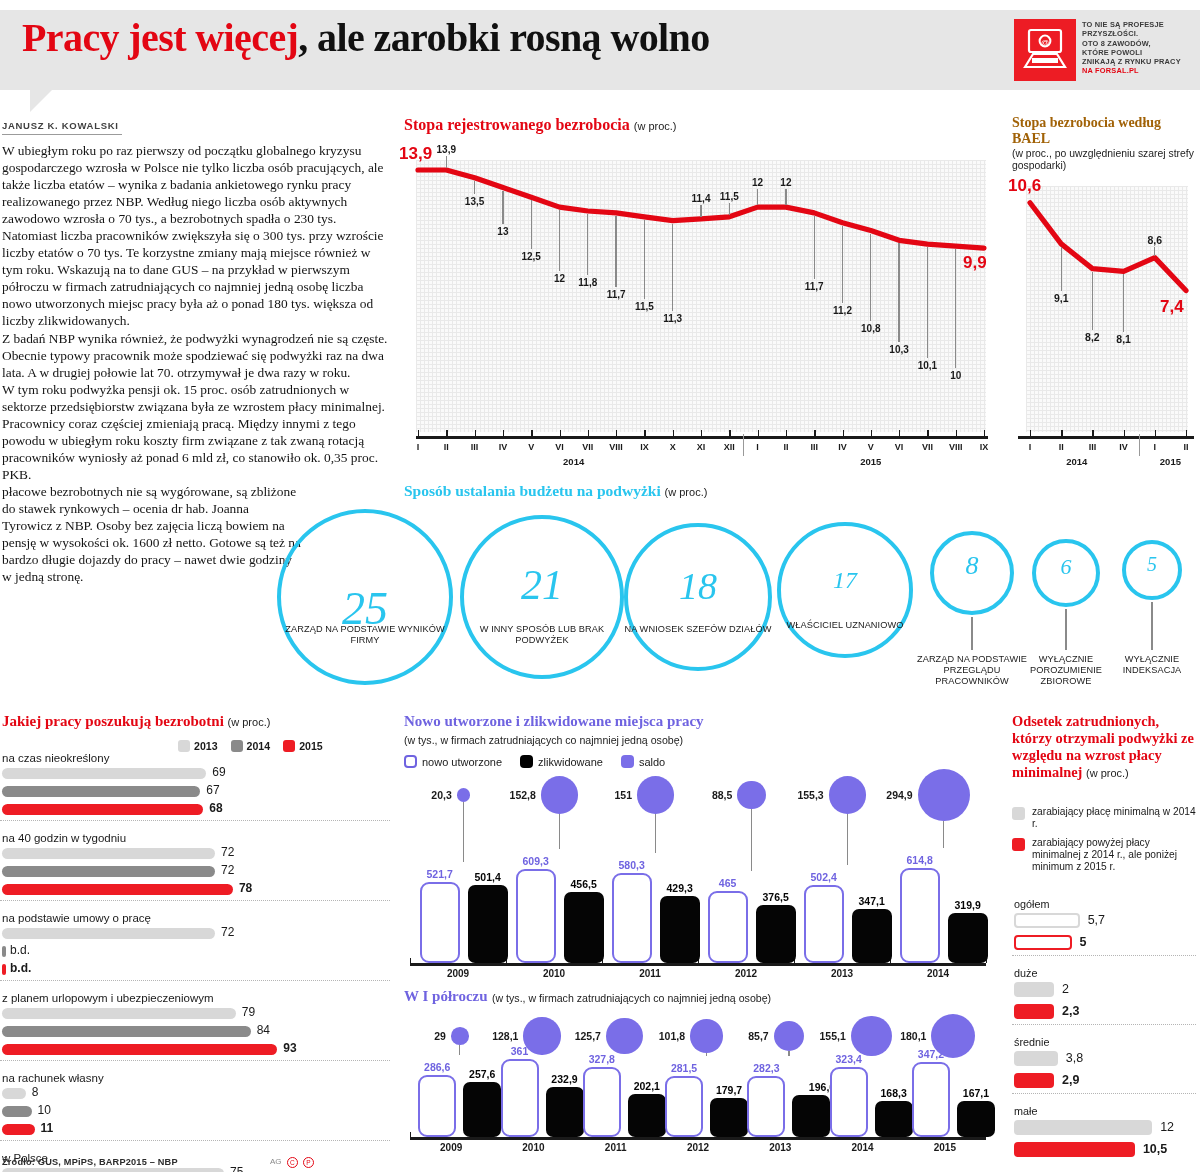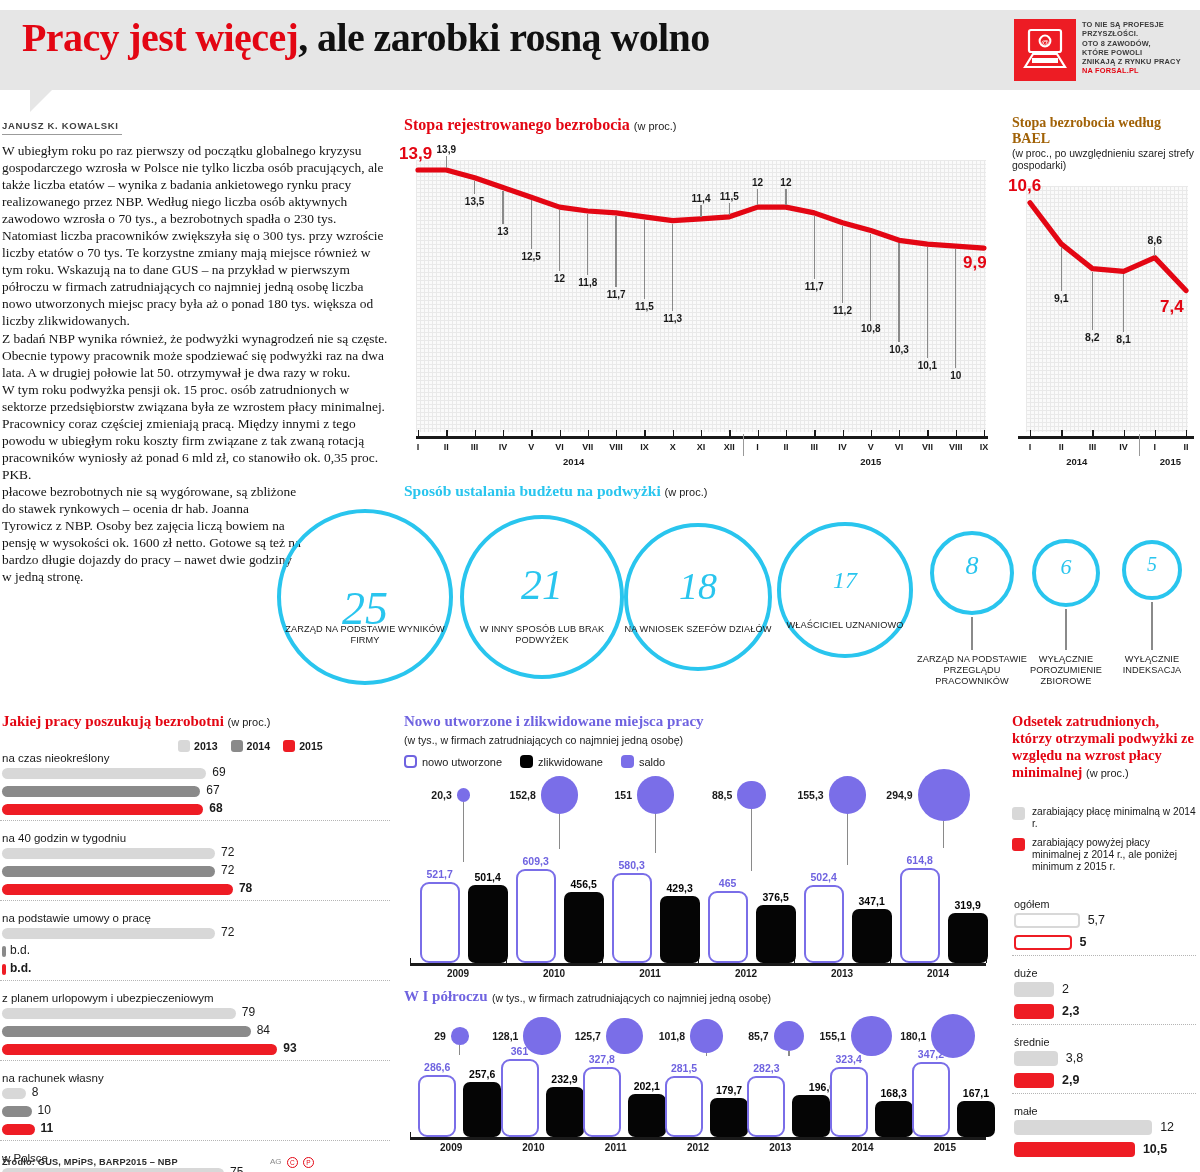--- a/index.html
+++ b/index.html
@@ -148,21 +148,21 @@
   <div>PRZYSZŁOŚCI.</div>
   <div>OTO 8 ZAWODÓW,</div>
   <div>KTÓRE POWOLI</div>
   <div>ZNIKAJĄ Z RYNKU PRACY</div>
   <div class="forsal">NA FORSAL.PL</div>
 </div>
 
 <div id="byline">JANUSZ K. KOWALSKI</div>
 <div id="article">
   <p>W ubiegłym roku po raz pierwszy od początku globalnego kryzysu gospodarczego wzrosła w Polsce nie tylko liczba osób pracujących, ale także liczba etatów – wynika z badania ankietowego rynku pracy realizowanego przez NBP. Według niego liczba osób aktywnych zawodowo wzrosła o 70 tys., a bezrobotnych spadła o 230 tys. Natomiast liczba pracowników zwiększyła się o 300 tys. przy wzroście liczby etatów o 70 tys. Te korzystne zmiany mają miejsce również w tym roku. Wskazują na to dane GUS – na przykład w pierwszym półroczu w firmach zatrudniających co najmniej jedną osobę liczba nowo utworzonych miejsc pracy była aż o ponad 180 tys. większa od liczby zlikwidowanych.</p>
-  <p>Z badań NBP wynika również, że podwyżki wynagrodzeń nie są częste. Obecnie typowy pracownik może spodziewać się podwyżki raz na dwa lata. A w drugiej połowie lat 50. otrzymywał je dwa razy w roku.</p>
+  <p>Z badań NBP wynika również, że podwyżki wynagrodzeń nie są częste. Obecnie typowy pracownik może spodziewać się podwyżki raz na dwa lata. A w drugiej połowie lat 70. otrzymywał je dwa razy w roku.</p>
   <p>W tym roku podwyżka pensji ok. 15 proc. osób zatrudnionych w sektorze przedsiębiorstw związana była ze wzrostem płacy minimalnej. Pracownicy coraz częściej zmieniają pracą. Między innymi z tego powodu w ubiegłym roku koszty firm związane z tak zwaną rotacją pracowników wyniosły aż ponad 6 mld zł, co stanowiło ok. 0,35 proc. PKB.</p>
   <p class="narrow2">płacowe bezrobotnych nie są wygórowane, są zbliżone do stawek rynkowych – ocenia dr hab. Joanna Tyrowicz z NBP. Osoby bez zajęcia liczą bowiem na pensję w wysokości ok. 1600 zł netto. Gotowe są też na bardzo długie dojazdy do pracy – nawet dwie godziny w jedną stronę.</p>
 </div>
 
 <div class="sect-title" id="c1-title">
   <span>Stopa rejestrowanego bezrobocia</span>
   <span class="sect-sub">(w proc.)</span>
 </div>
 <div id="chart1"></div>
 <svg id="chart1-svg" width="1000" height="320" style="left: 0px; top: 0px;">

